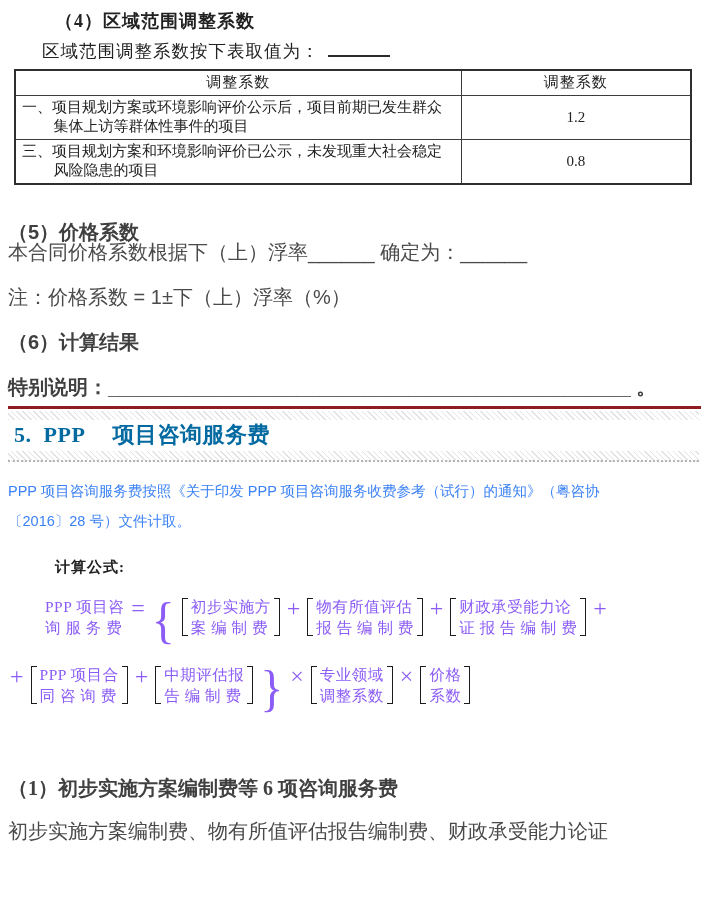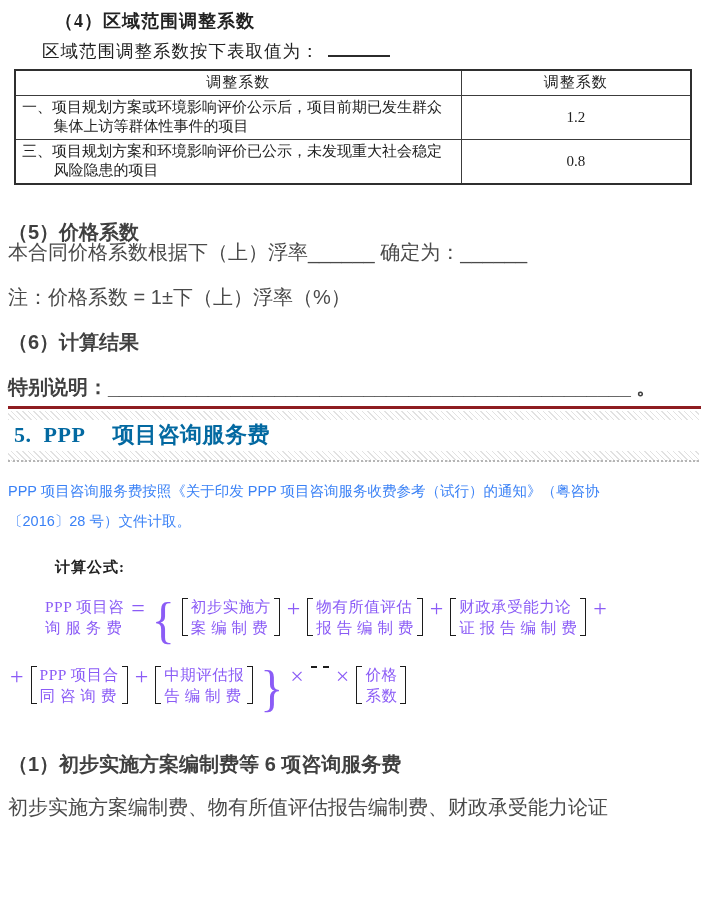--- a/index.html
+++ b/index.html
@@ -43,21 +43,21 @@
   .frow2 { margin:10px 0 0 10px; height:58px; }
   .term { display:inline-flex; align-items:stretch; }
   .tlines { display:inline-flex; flex-direction:column; justify-content:center; }
   .tl { display:block; white-space:pre; line-height:21px; letter-spacing:0.5px; }
   .brk { display:inline-block; width:6px; align-self:stretch; margin:2px 0; }
   .brk-l { border-left:1.7px solid #1c1c1c; border-top:1.7px solid #1c1c1c; border-bottom:1.7px solid #1c1c1c; margin-right:3px; }
   .brk-r { border-right:1.7px solid #1c1c1c; border-top:1.7px solid #1c1c1c; border-bottom:1.7px solid #1c1c1c; margin-left:3px; }
   .op { font-size:24px; line-height:1; }
   .brace { font-size:48px; font-weight:400; line-height:1; transform:scaleY(1.05); display:inline-block; }
   
-  .sub1-heading { margin-top:32px; }
+  .sub1-heading { margin-top:56px;font-family:Liberation Serif, serif; }
   .sub1-l1 { margin-top:23px; }
 </style>
 </head>
 <body>
 
 <div class="scan s4-heading">（4）区域范围调整系数</div>
 <div class="scan s4-intro">
   <span>区域范围调整系数按下表取值为：</span><span class="blank-line"></span>
 </div>
 
@@ -150,20 +150,24 @@
     <span class="tlines">
       <span class="tl">中期评估报</span>
       <span class="tl">告 编 制 费</span>
     </span>
     <span class="brk brk-r"></span>
   </span>
   <span class="brace">}</span>
   <span class="op">×</span>
   <span class="term">
     <span class="brk brk-l"></span>
+    <span class="tlines">
+      <span class="tl">专业领域</span>
+      <span class="tl">调整系数</span>
+    </span>
     <span class="brk brk-r"></span>
   </span>
   <span class="op">×</span>
   <span class="term">
     <span class="brk brk-l"></span>
     <span class="tlines">
       <span class="tl">价格</span>
       <span class="tl">系数</span>
     </span>
     <span class="brk brk-r"></span>

